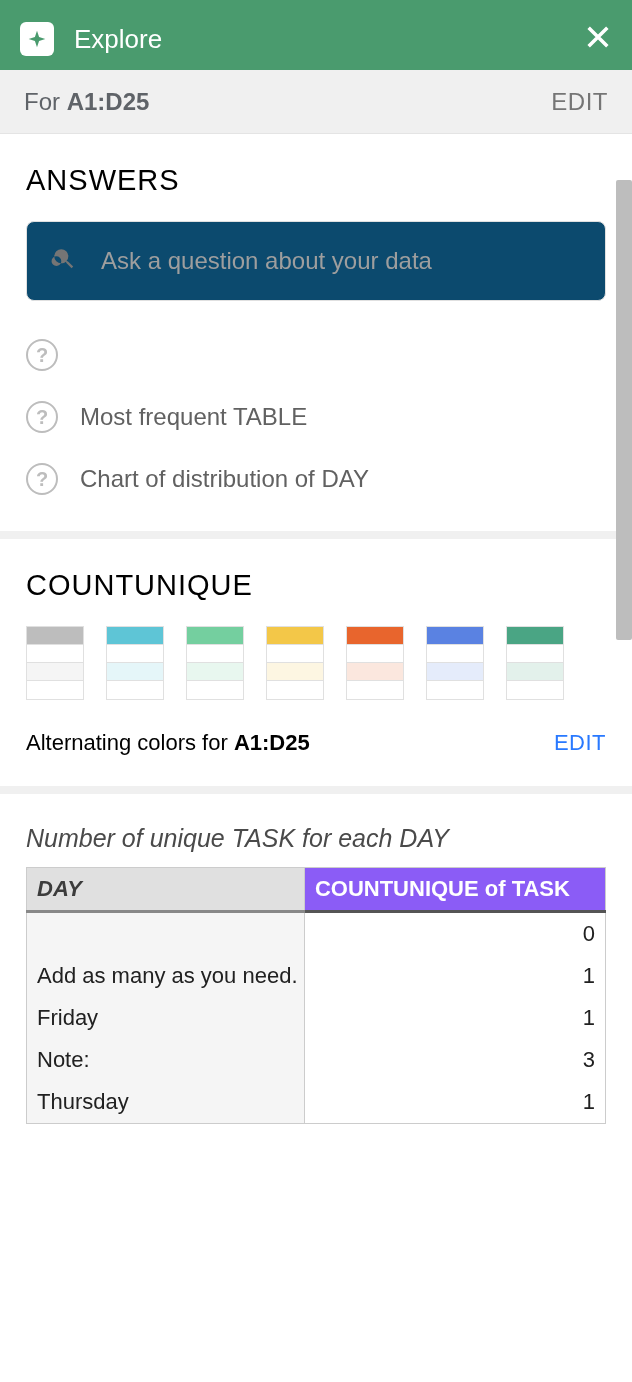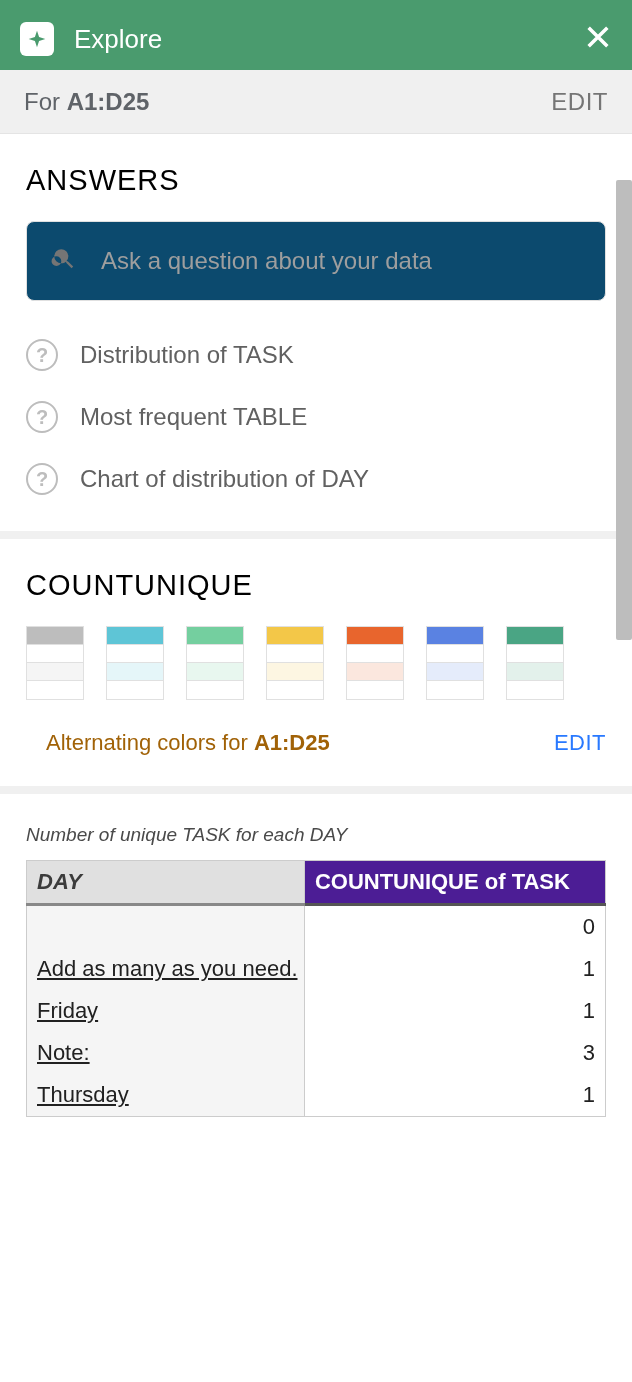--- a/index.html
+++ b/index.html
@@ -127,37 +127,36 @@
 }
 .swatch {
   width: 58px;
   border: 1px solid #e0e0e0;
   cursor: pointer;
 }
 .swatch-row { height: 18px; border-bottom: 1px solid #e0e0e0; }
 .swatch-row:last-child { border-bottom: none; }
 .format-text {
   font-size: 22px;
-  color: #a16207;
-  margin-left: 20px;
+  color: #000000;
 }
 .format-text .bold { font-weight: 700; }
 .format-row {
   display: flex;
   align-items: center;
   justify-content: space-between;
 }
 .edit-link {
   font-size: 22px;
   font-weight: 500;
   color: #2979ff;
   letter-spacing: 0.5px;
 }
 .pivot-desc {
-  font-size: 19px;
+  font-size: 25px;
   font-style: italic;
   color: #4a4a4a;
   margin-bottom: 14px;
 }
 table.pivot {
   width: 100%;
   border-collapse: collapse;
   border: 1px solid #ccc;
   table-layout: fixed;
 }
@@ -168,39 +167,38 @@
   padding: 8px 10px;
 }
 table.pivot th:first-child {
   background: #e0e0e0;
   color: #3c3c3c;
   width: 48%;
   border-right: 1px solid #ccc;
   border-bottom: 3px solid #888;
 }
 table.pivot th:last-child {
-  background: #4c1d95;
+  background: #8b5cf6;
   color: #fff;
   white-space: nowrap;
   overflow: hidden;
   font-style: normal;
   font-weight: 700;
   border-bottom: 3px solid #555;
 }
 table.pivot td {
   font-size: 22px;
   padding: 8px 10px;
   color: #212121;
 }
 table.pivot td:first-child {
   background: #f5f5f5;
   border-right: 1px solid #ccc;
   overflow: hidden;
   white-space: nowrap;
-  text-decoration: underline;
 }
 table.pivot td:last-child {
   text-align: right;
   background: #fff;
 }
 </style>
 </head>
 <body>
 
 <div class="header">
@@ -231,21 +229,20 @@
     <span>
       <svg width="26" height="26" viewBox="0 0 24 24">
           <path d="M15.5 14h-.79l-.28-.27A6.471 6.471 0 0016 9.5 6.5 6.5 0 109.5 16c1.61 0 3.09-.59 4.23-1.57l.27.28v.79l5 4.99L20.49 19l-4.99-5zM9.5 14A4.5 4.5 0 115 9.5 4.5 4.5 0 019.5 14z"></path>
         </svg>
     </span>
     <input class="search-input" placeholder="Ask a question about your data" style="">
   </div>
   <div id="suggestions-container">
       <div class="suggestion">
         <div class="help-icon">?</div>
-        <span>Distribution of TASK</span>
       </div>
       <div class="suggestion">
         <div class="help-icon">?</div>
         <span>Most frequent TABLE</span>
       </div>
       <div class="suggestion">
         <div class="help-icon">?</div>
         <span>Chart of distribution of DAY</span>
       </div>
     </div>

